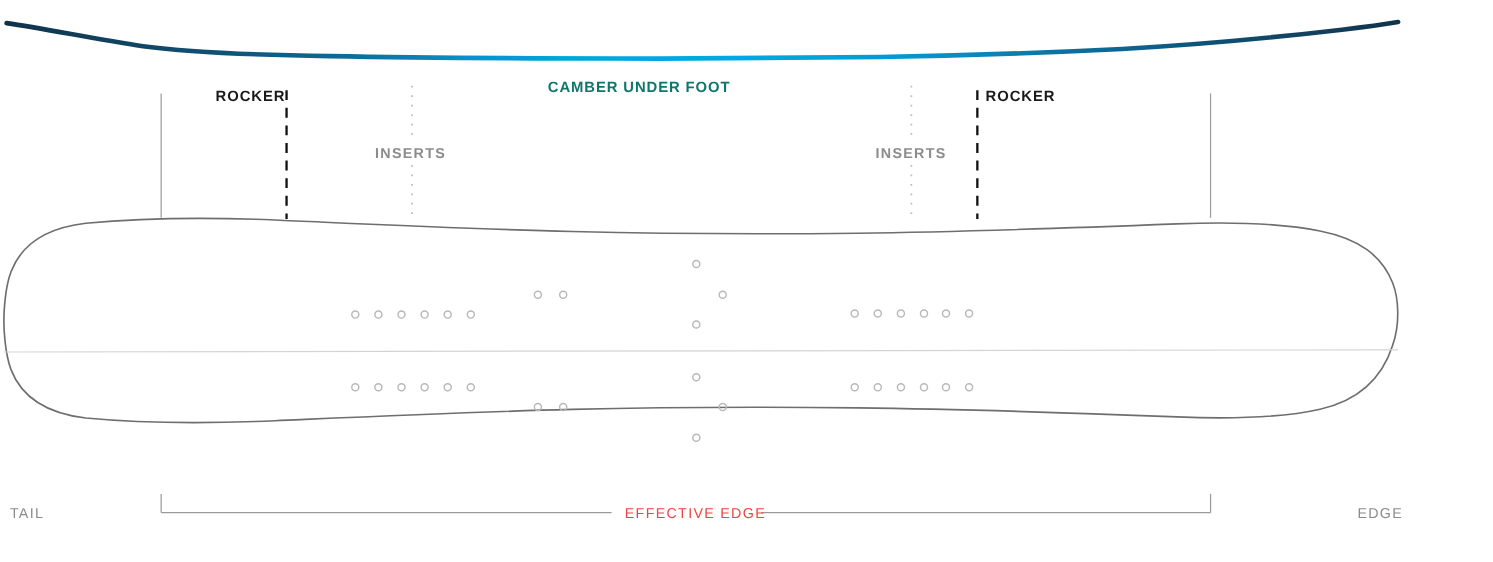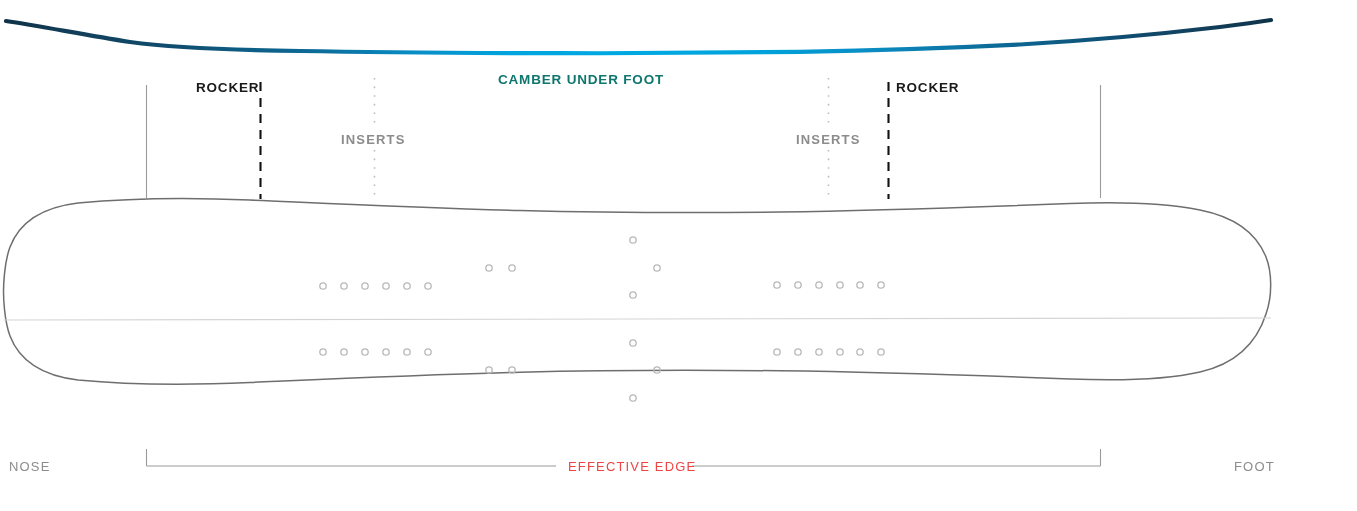--- a/index.html
+++ b/index.html
@@ -215,19 +215,19 @@
   <div class="lbl lbl-rocker" style="left:196px; top:81px;">ROCKER</div>
 
   <div class="lbl lbl-camber" style="left:498px; top:73px;">CAMBER UNDER FOOT</div>
 
   <div class="lbl lbl-rocker" style="left:896px; top:81px;">ROCKER</div>
 
   <div class="lbl lbl-inserts" style="left:341px; top:133px;">INSERTS</div>
 
   <div class="lbl lbl-inserts" style="left:796px; top:133px;">INSERTS</div>
 
-  <div class="lbl lbl-tipname" style="left:9px; top:460px;">NOSE</div>
-
-  <div class="lbl lbl-tipname" style="left:1234px; top:460px;">FOOT</div>
+  <div class="lbl lbl-tipname" style="left:9px; top:460px;">TAIL</div>
+
+  <div class="lbl lbl-tipname" style="left:1234px; top:460px;">EDGE</div>
 
   <div class="lbl lbl-effedge" style="left:568px; top:460px;">EFFECTIVE EDGE</div>
 
 </div>
 
 </body></html>

